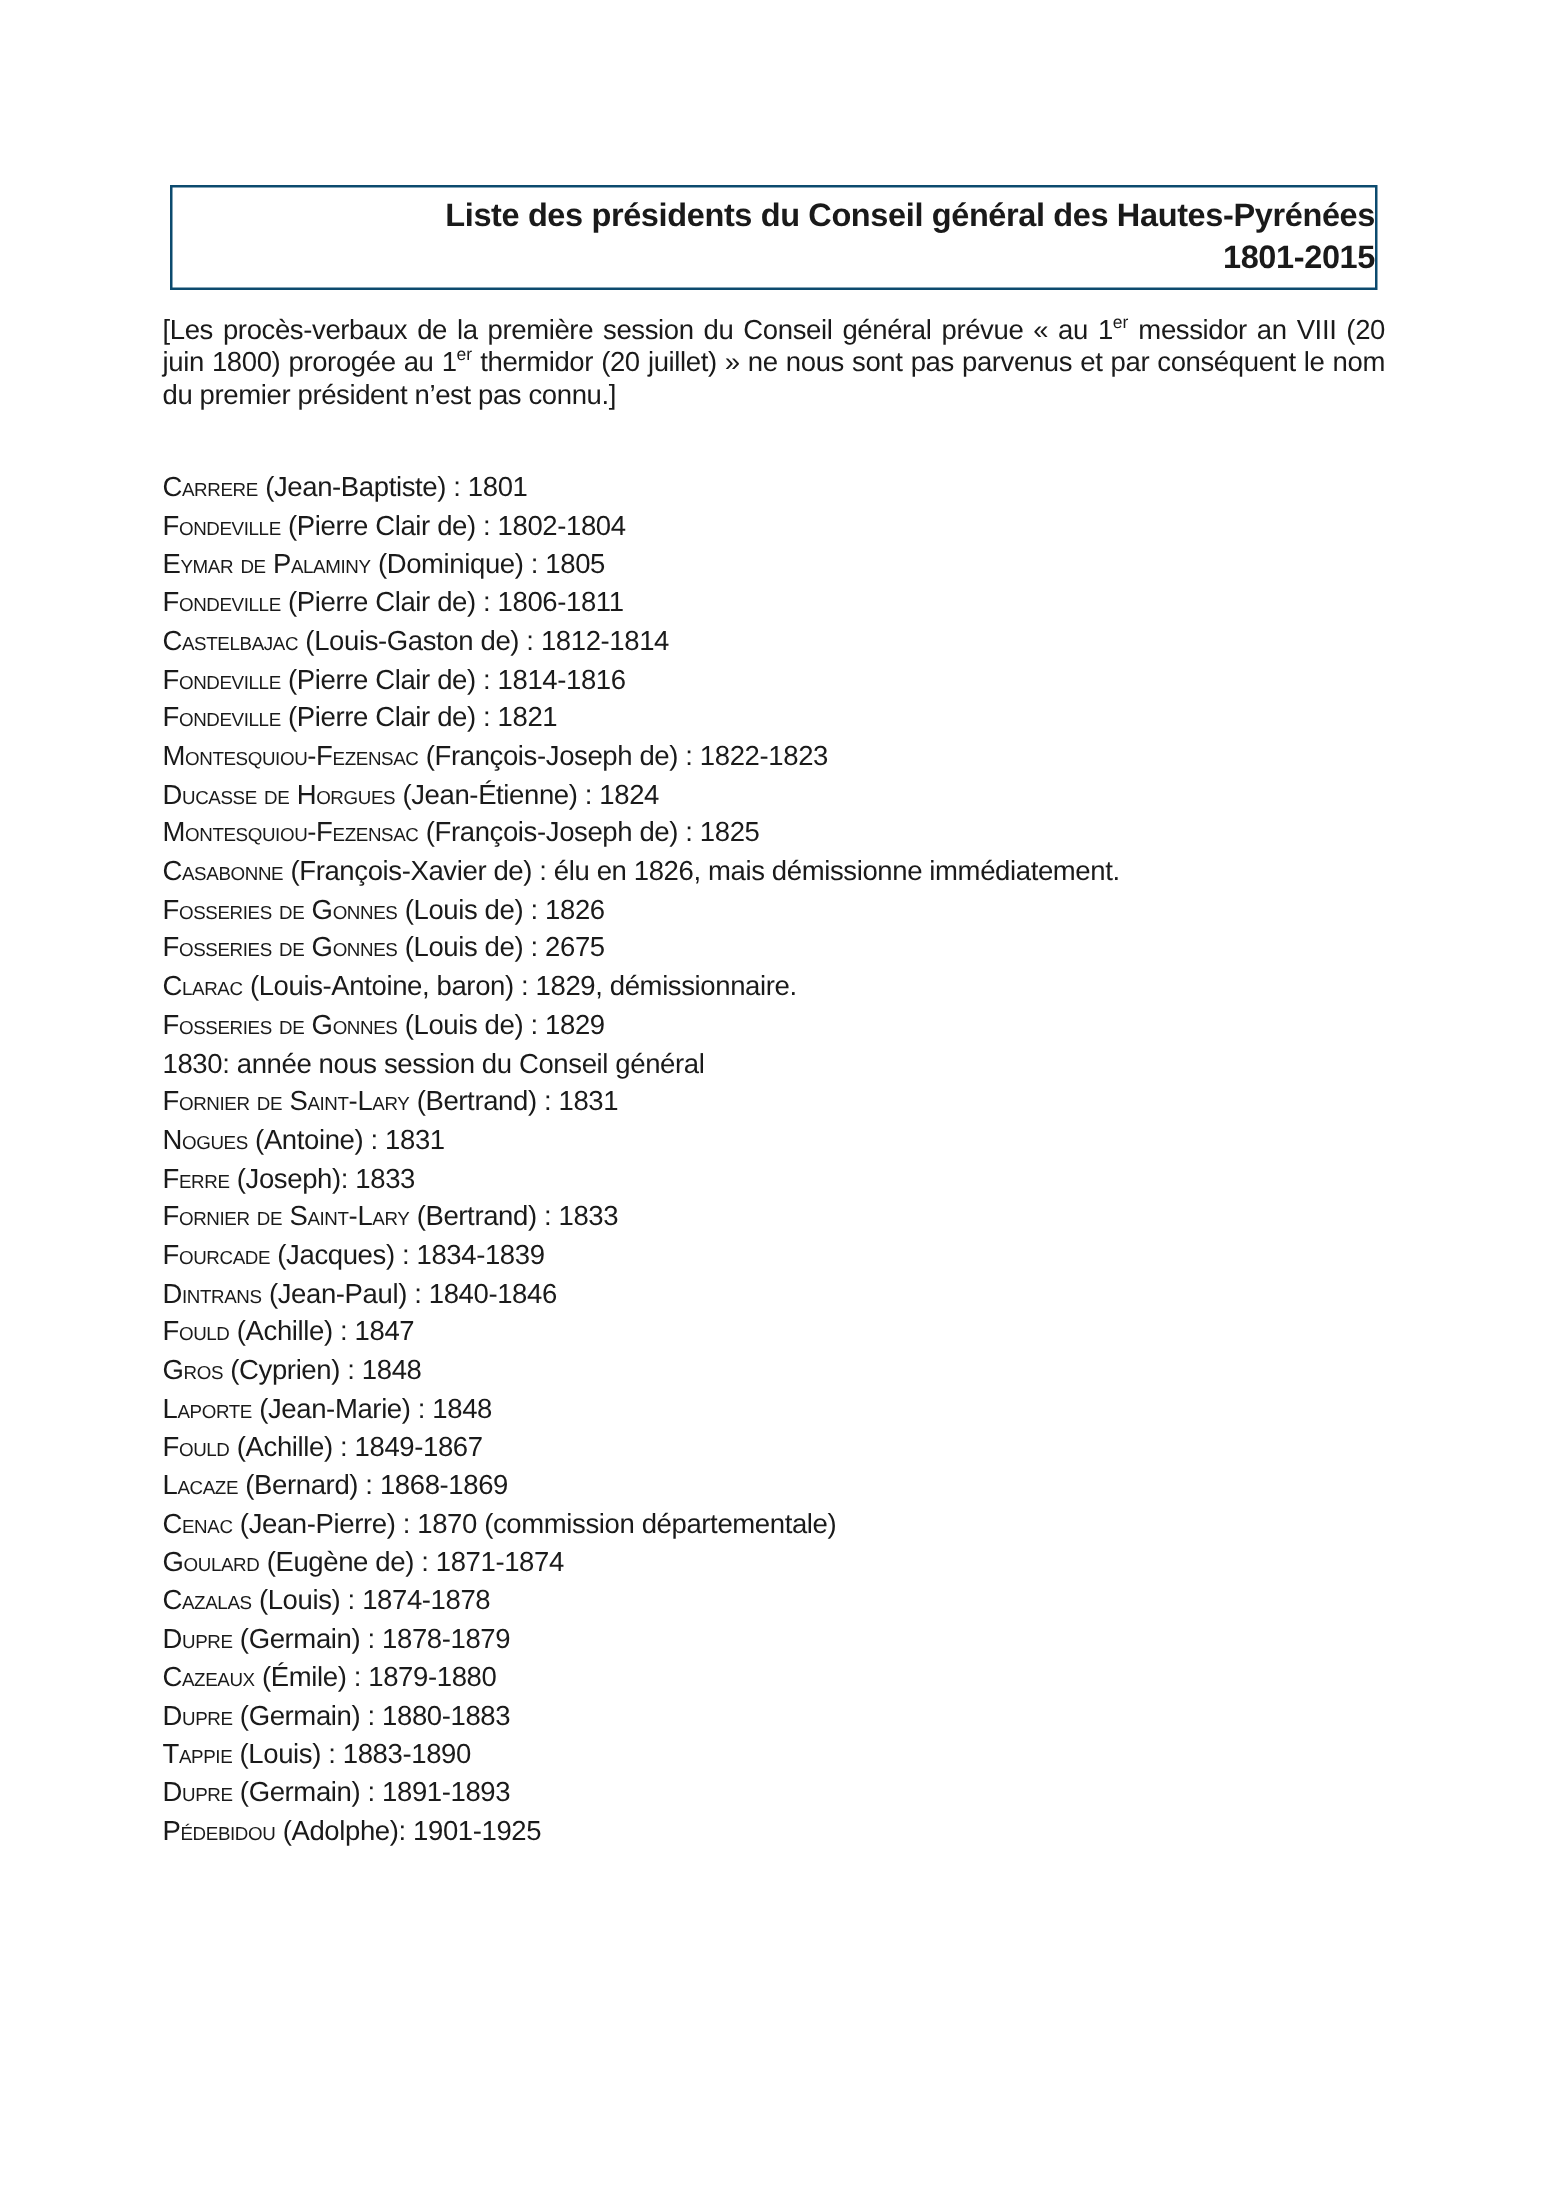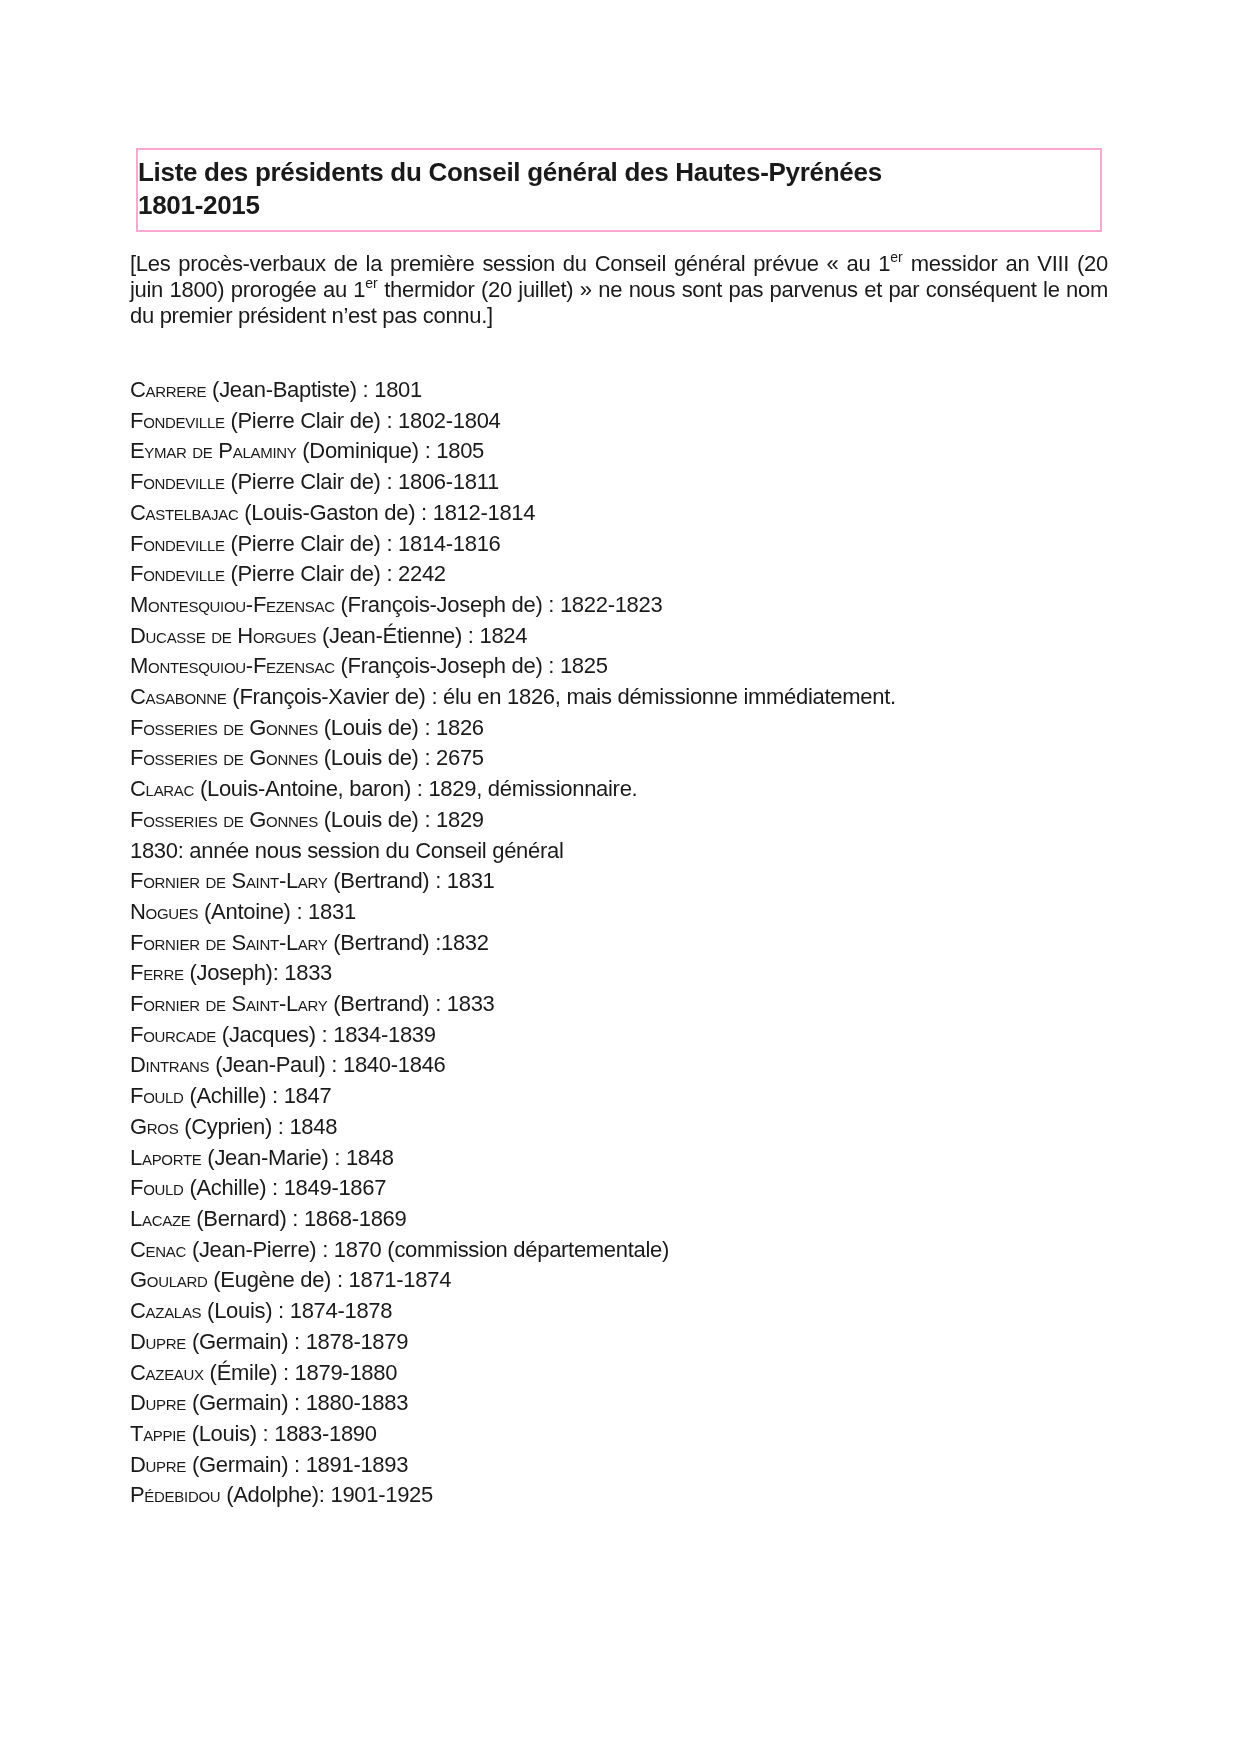--- a/index.html
+++ b/index.html
@@ -14,22 +14,22 @@
     background: #ffffff;
     color: #1a1a1a;
     font-family: "Liberation Sans", sans-serif;
     overflow: hidden;
   }
   .title-box {
     position: absolute;
     left: 136px;
     top: 148px;
     width: 962px;
-    border: 2px solid #f9a8d4;
-    text-align: left;
+    border: 2px solid #0c4a6e;
+    text-align: right;
     padding: 6px 0 8px 0;
     box-sizing: content-box;
   }
   .title-line {
     font-weight: bold;
     font-size: 26px;
     line-height: 33px;
     letter-spacing: -0.3px;
   }
   .intro {
@@ -84,21 +84,21 @@
 
     <div class="entry"><span class="sc">Eymar de Palaminy</span><span> (Dominique) : 1805</span></div>
 
     <div class="entry"><span class="sc">Fondeville</span><span> (Pierre Clair de) : 1806-1811</span></div>
 
     <div class="entry"><span class="sc">Castelbajac</span><span> (Louis-Gaston de) : 1812-1814</span></div>
 
     <div class="entry"><span class="sc">Fondeville</span><span> (Pierre Clair de) : 1814-1816</span></div>
 
 
-    <div class="entry"><span class="sc">Fondeville</span><span> (Pierre Clair de) : 2242</span></div>
+    <div class="entry"><span class="sc">Fondeville</span><span> (Pierre Clair de) : 1821</span></div>
 
     <div class="entry"><span class="sc">Montesquiou-Fezensac</span><span> (François-Joseph de) : 1822-1823</span></div>
 
     <div class="entry"><span class="sc">Ducasse de Horgues</span><span> (Jean-Étienne) : 1824</span></div>
 
     <div class="entry"><span class="sc">Montesquiou-Fezensac</span><span> (François-Joseph de) : 1825</span></div>
 
     <div class="entry"><span class="sc">Casabonne</span><span> (François-Xavier de) : élu en 1826, mais démissionne immédiatement.</span></div>
 
     <div class="entry"><span class="sc">Fosseries de Gonnes</span><span> (Louis de) : 1826</span></div>
@@ -109,21 +109,20 @@
     <div class="entry"><span class="sc">Clarac</span><span> (Louis-Antoine, baron) : 1829, démissionnaire.</span></div>
 
     <div class="entry"><span class="sc">Fosseries de Gonnes</span><span> (Louis de) : 1829</span></div>
 
     <div class="entry"><span class="sc"></span><span>1830: année nous session du Conseil général</span></div>
 
     <div class="entry"><span class="sc">Fornier de Saint-Lary</span><span> (Bertrand) : 1831</span></div>
 
     <div class="entry"><span class="sc">Nogues</span><span> (Antoine) : 1831</span></div>
 
-    <div class="entry"><span class="sc">Fornier de Saint-Lary</span><span> (Bertrand) :1832</span></div>
 
     <div class="entry"><span class="sc">Ferre</span><span> (Joseph): 1833</span></div>
 
     <div class="entry"><span class="sc">Fornier de Saint-Lary</span><span> (Bertrand) : 1833</span></div>
 
     <div class="entry"><span class="sc">Fourcade</span><span> (Jacques) : 1834-1839</span></div>
 
     <div class="entry"><span class="sc">Dintrans</span><span> (Jean-Paul) : 1840-1846</span></div>
 
     <div class="entry"><span class="sc">Fould</span><span> (Achille) : 1847</span></div>

